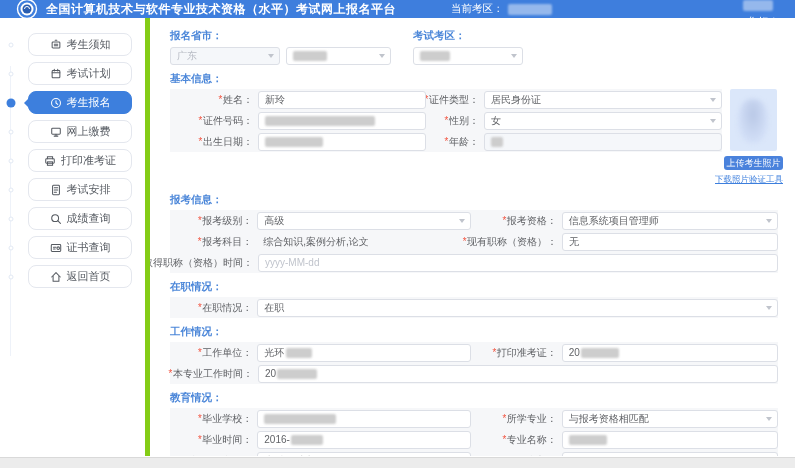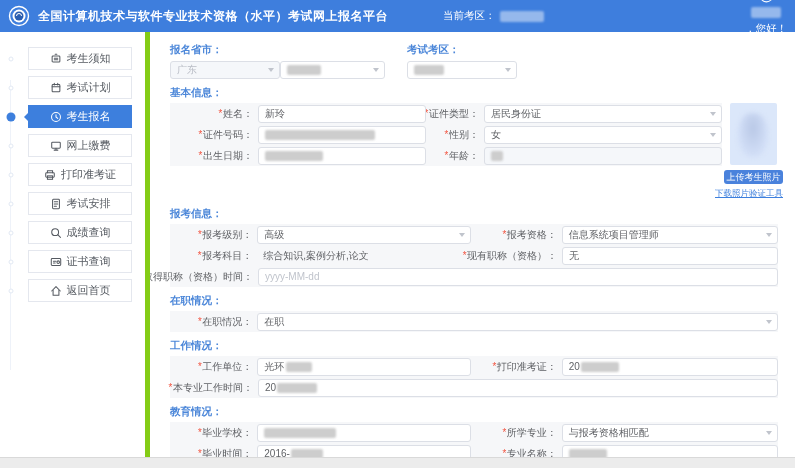--- a/index.html
+++ b/index.html
@@ -1,48 +1,48 @@
 <!DOCTYPE html>
 <html><head>
 <meta charset="utf-8">
 <style>
   * { margin:0; padding:0; box-sizing:border-box; }
   html,body { width:795px; height:468px; overflow:hidden; }
   body { font-family:"Liberation Sans","DejaVu Sans",sans-serif; background:#fff; position:relative; }
   .page { width:795px; height:468px; position:relative; overflow:hidden; background:#fff; }
 
   
-  .hdr { height:32px; background:#3e7edd; display:flex; align-items:center; color:#fff; padding:0 8px; }
+  .hdr { height:18px; background:#3e7edd; display:flex; align-items:center; color:#fff; padding:0 16px; }
   .logo { width:22px; height:22px; margin-right:8px; flex:0 0 auto; }
   .hdr-title { font-size:12px; font-weight:bold; letter-spacing:.5px; white-space:nowrap; }
   .hdr-region { margin-left:55px; font-size:10.5px; display:flex; align-items:center; gap:4px; }
   .hdr-right { margin-left:auto; display:flex; align-items:center; gap:4px; font-size:10.5px;flex-direction:column; }
   .chip { display:inline-block; height:11px; border-radius:2px; background:rgba(255,255,255,.45); filter:blur(1px); }
   .caret-down { width:0; height:0; border-left:3.5px solid transparent; border-right:3.5px solid transparent; border-top:4px solid #fff; margin-left:3px; }
 
   
   .body { display:flex; height:438px; }
   .sidebar { width:145px; position:relative; padding:15px 13px 0 28px; background:#fff; }
   .timeline { position:absolute; left:10px; top:48px; height:290px; border-left:1px solid #eef2f9; }
-  .side-item { position:relative; height:23px; border:1px solid #e4e7ee; border-radius:0; margin-bottom:6px;
+  .side-item { position:relative; height:23px; border:1px solid #e4e7ee; border-radius:8px; margin-bottom:6px;
     display:flex; align-items:center; justify-content:center; gap:5px; font-size:11px; color:#555a61; background:#fff; cursor:pointer; }
   .side-item svg { width:12px; height:12px; flex:0 0 auto; }
   .side-item .dot { position:absolute; left:-18px; top:50%; transform:translate(-50%,-50%); width:5px; height:5px;
     border-radius:50%; background:#fff; border:1px solid #e2e9f4; }
   .side-item.active { background:#3d7fdd; border-color:#3d7fdd; color:#fff; }
   .side-item.active::before { content:""; position:absolute; left:-5px; top:50%; transform:translateY(-50%);
     width:0; height:0; border-top:5px solid transparent; border-bottom:5px solid transparent; border-right:5px solid #3d7fdd; }
   .side-item.active .dot { width:9px; height:9px; background:#3d7fdd; border:none; }
 
   .main { flex:1; padding:6px 17px 0 20px; border-left:5px solid #84cc16; overflow:hidden; }
 
   
   .top-row { display:flex; align-items:flex-start; margin-top:5px; }
   .blue-lab { font-size:10.5px; color:#4c87d9; font-weight:bold; margin-bottom:4px; }
-  .sel-line { display:flex; }
+  .sel-line { display:flex; gap:6px; }
 
   
   .sec { font-size:10.5px; color:#4c87d9; font-weight:bold; margin:7px 0 3px; }
   .block { background:#f6f7f9; }
   .row { display:flex; align-items:center; height:21px; }
   .lab { font-size:10px; color:#606266; display:flex; justify-content:flex-end; align-items:center; white-space:nowrap; padding-right:5px; }
   .req { color:#f25643; margin-right:1px; font-size:10px; }
   .la { width:88px; } .lb { width:58px; } .lc { width:92px; }
   .ibox { position:relative; border:1px solid #dcdfe6; background:#fff; border-radius:3px; height:18px;
     display:flex; align-items:center; padding:0 6px; font-size:10px; color:#606266; overflow:hidden; white-space:nowrap; }

